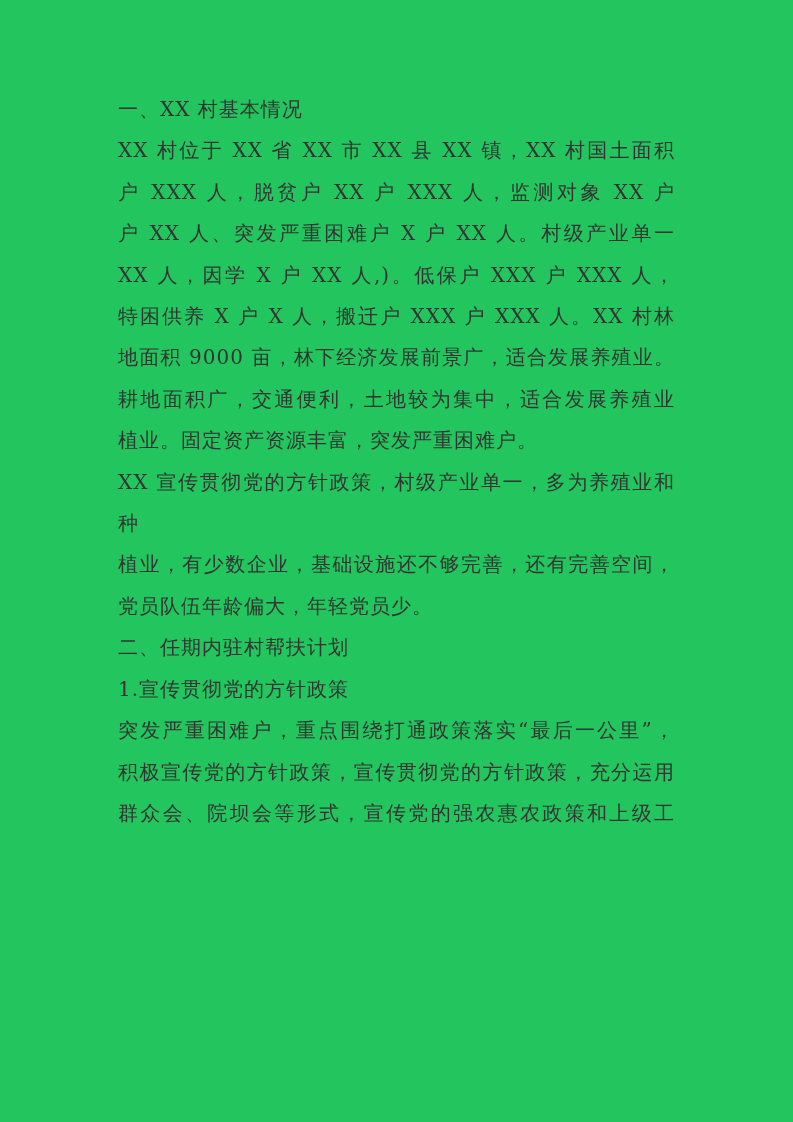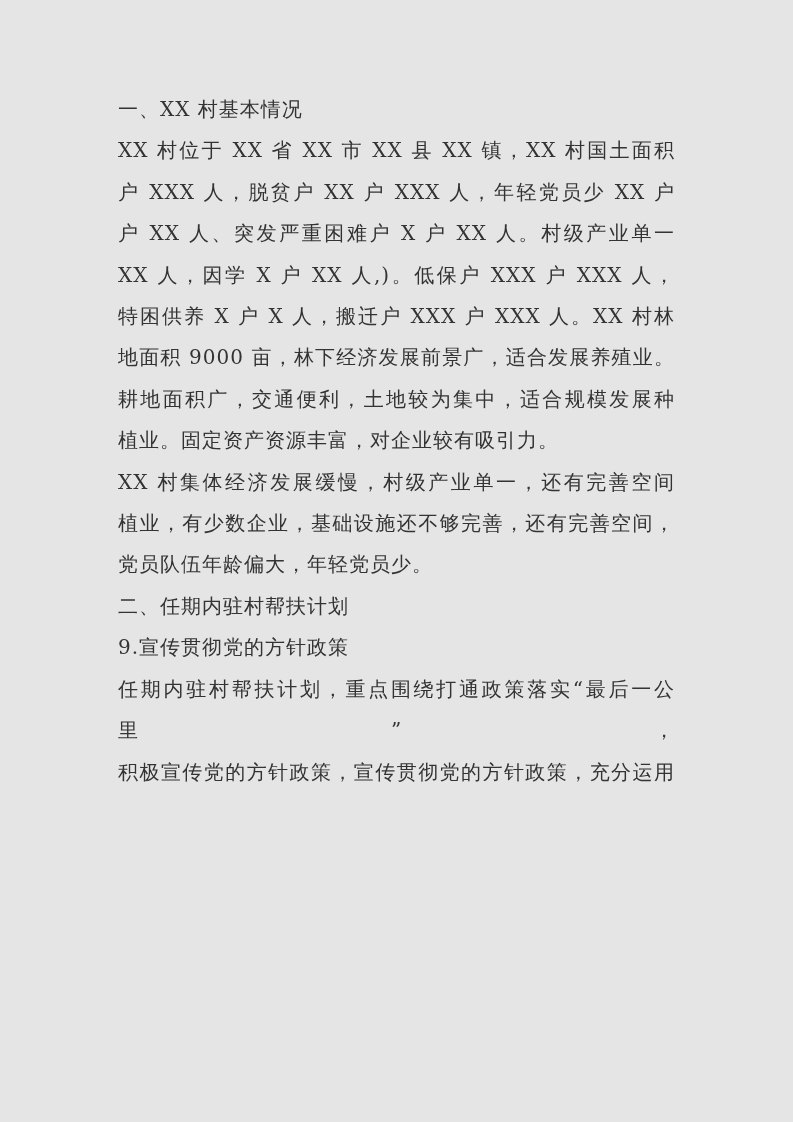--- a/index.html
+++ b/index.html
@@ -9,21 +9,21 @@
   body {
     width: 793px;
     height: 1122px;
     background: #ffffff;
     font-family: "DejaVu Serif", serif;
   }
   .sheet {
     position: relative;
     width: 793px;
     height: 1122px;
-    background: #e5e5e5;
+    background: #22c55e;
     overflow: hidden;
   }
   .text-block {
     position: absolute;
     left: 118px;
     top: 89px;
     width: 557px;
     font-size: 20px;
     line-height: 41.4px;
     letter-spacing: 1px;
@@ -43,33 +43,34 @@
 </style>
 </head>
 <body style="background: rgb(255, 255, 255);">
 
 <div class="sheet">
   <div class="text-block" style="color: rgb(51, 51, 51);">
 
     <div class="hd">一、XX 村基本情况</div>
 
     <div class="ln">XX 村位于 XX 省 XX 市 XX 县 XX 镇，XX 村国土面积</div>
-    <div class="ln">户 XXX 人，脱贫户 XX 户 XXX 人，年轻党员少 XX 户</div>
+    <div class="ln">户 XXX 人，脱贫户 XX 户 XXX 人，监测对象 XX 户</div>
     <div class="ln">户 XX 人、突发严重困难户 X 户 XX 人。村级产业单一</div>
     <div class="ln">XX 人，因学 X 户 XX 人,)。低保户 XXX 户 XXX 人，</div>
     <div class="ln">特困供养 X 户 X 人，搬迁户 XXX 户 XXX 人。XX 村林</div>
     <div class="ln">地面积 9000 亩，林下经济发展前景广，适合发展养殖业。</div>
-    <div class="ln">耕地面积广，交通便利，土地较为集中，适合规模发展种</div>
-    <div class="ln end">植业。固定资产资源丰富，对企业较有吸引力。</div>
+    <div class="ln">耕地面积广，交通便利，土地较为集中，适合发展养殖业</div>
+    <div class="ln end">植业。固定资产资源丰富，突发严重困难户。</div>
 
-    <div class="ln">XX 村集体经济发展缓慢，村级产业单一，还有完善空间</div>
+    <div class="ln">XX 宣传贯彻党的方针政策，村级产业单一，多为养殖业和种</div>
     <div class="ln">植业，有少数企业，基础设施还不够完善，还有完善空间，</div>
     <div class="ln end">党员队伍年龄偏大，年轻党员少。</div>
 
     <div class="hd">二、任期内驻村帮扶计划</div>
 
-    <div class="hd">9.宣传贯彻党的方针政策</div>
+    <div class="hd">1.宣传贯彻党的方针政策</div>
 
-    <div class="ln">任期内驻村帮扶计划，重点围绕打通政策落实“最后一公里”，</div>
+    <div class="ln">突发严重困难户，重点围绕打通政策落实“最后一公里”，</div>
     <div class="ln">积极宣传党的方针政策，宣传贯彻党的方针政策，充分运用</div>
+    <div class="ln">群众会、院坝会等形式，宣传党的强农惠农政策和上级工</div>
 
   </div>
 </div>
 
 </body></html>

